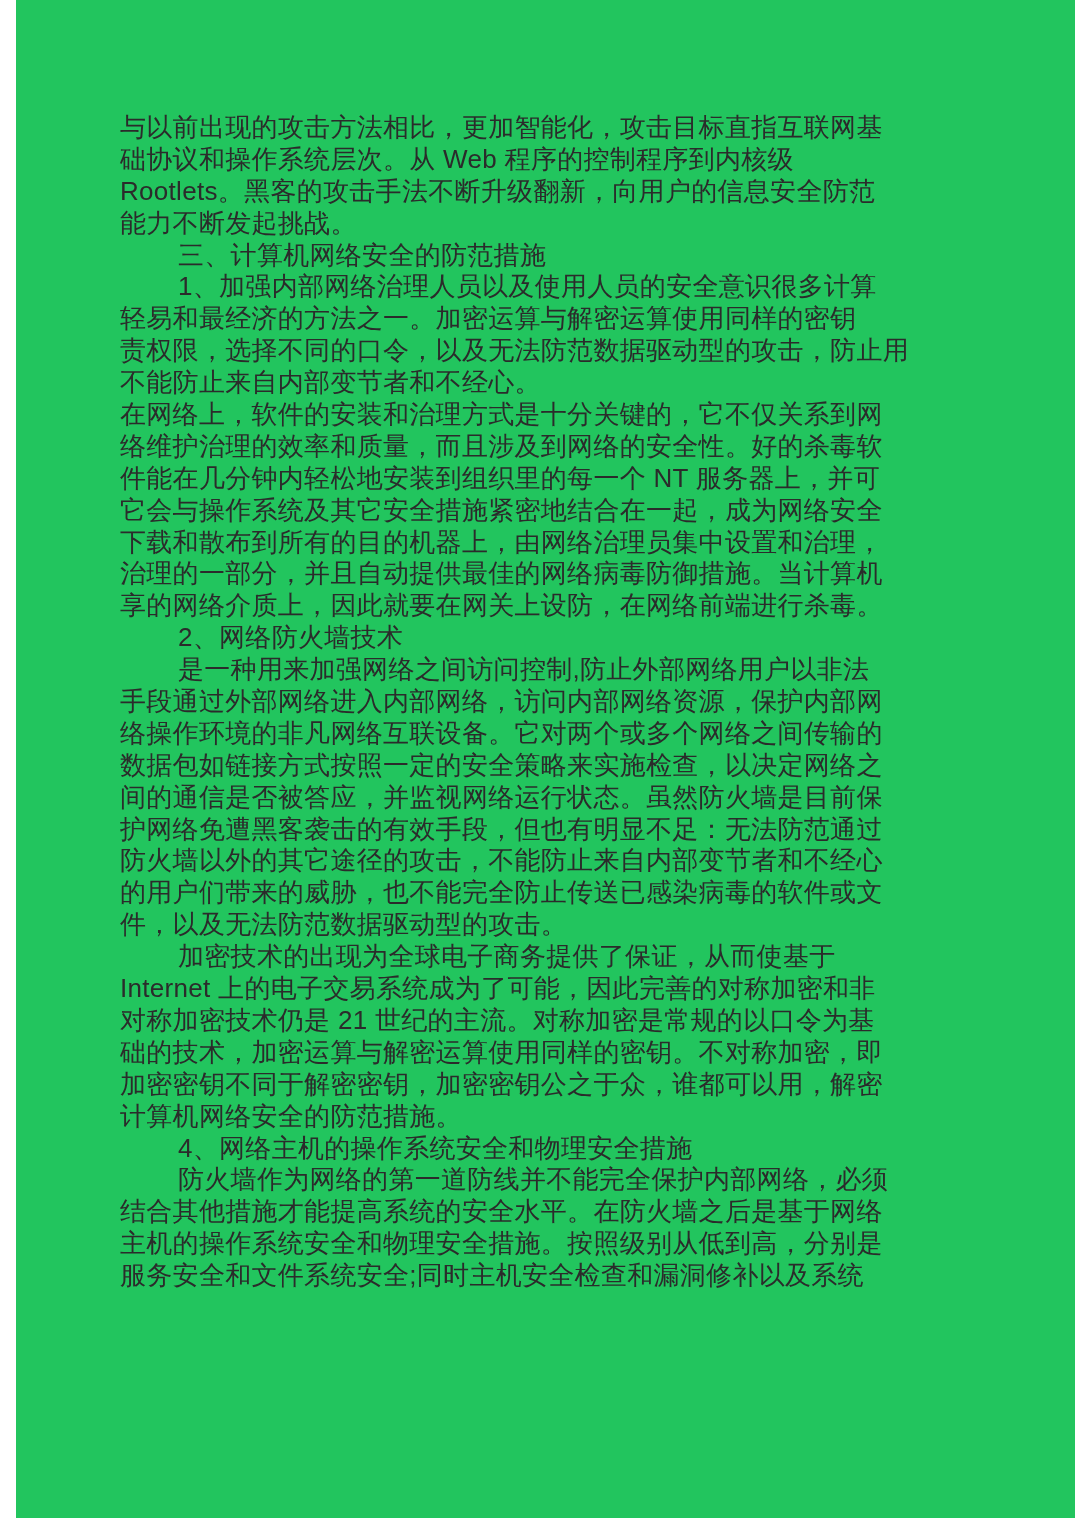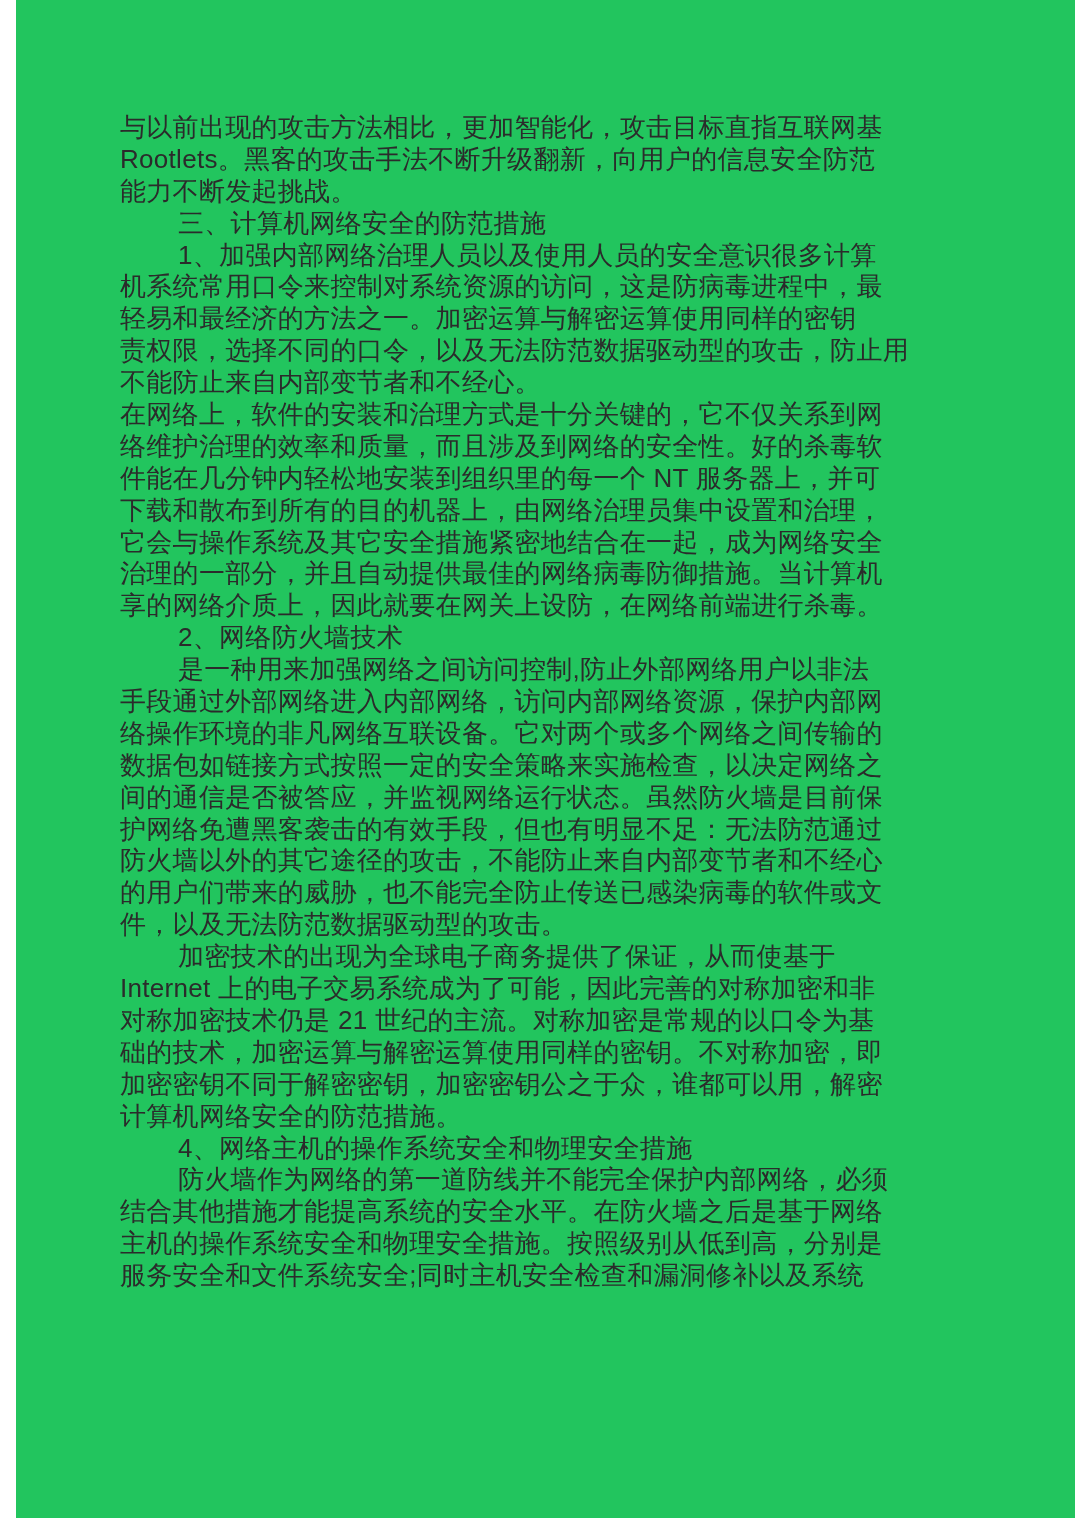--- a/index.html
+++ b/index.html
@@ -36,33 +36,33 @@
   .line.indent {
     padding-left: 58px;
   }
 </style>
 </head>
 <body>
 
 <div class="page">
   <div class="doc-body">
       <div class="line">与以前出现的攻击方法相比，更加智能化，攻击目标直指互联网基</div>
+      <div class="line">础协议和操作系统层次。从 Web 程序的控制程序到内核级</div>
       <div class="line">Rootlets。黑客的攻击手法不断升级翻新，向用户的信息安全防范</div>
       <div class="line">能力不断发起挑战。</div>
       <div class="line indent">三、计算机网络安全的防范措施</div>
       <div class="line indent">1、加强内部网络治理人员以及使用人员的安全意识很多计算</div>
-      <div class="line">机系统常用口令来控制对系统资源的访问，这是防病毒进程中，最</div>
       <div class="line">轻易和最经济的方法之一。加密运算与解密运算使用同样的密钥</div>
       <div class="line">责权限，选择不同的口令，以及无法防范数据驱动型的攻击，防止用</div>
       <div class="line">不能防止来自内部变节者和不经心。</div>
       <div class="line">在网络上，软件的安装和治理方式是十分关键的，它不仅关系到网</div>
       <div class="line">络维护治理的效率和质量，而且涉及到网络的安全性。好的杀毒软</div>
       <div class="line">件能在几分钟内轻松地安装到组织里的每一个 NT 服务器上，并可</div>
+      <div class="line">它会与操作系统及其它安全措施紧密地结合在一起，成为网络安全</div>
       <div class="line">下载和散布到所有的目的机器上，由网络治理员集中设置和治理，</div>
-      <div class="line">它会与操作系统及其它安全措施紧密地结合在一起，成为网络安全</div>
       <div class="line">治理的一部分，并且自动提供最佳的网络病毒防御措施。当计算机</div>
       <div class="line">享的网络介质上，因此就要在网关上设防，在网络前端进行杀毒。</div>
       <div class="line indent">2、网络防火墙技术</div>
       <div class="line indent">是一种用来加强网络之间访问控制,防止外部网络用户以非法</div>
       <div class="line">手段通过外部网络进入内部网络，访问内部网络资源，保护内部网</div>
       <div class="line">络操作环境的非凡网络互联设备。它对两个或多个网络之间传输的</div>
       <div class="line">数据包如链接方式按照一定的安全策略来实施检查，以决定网络之</div>
       <div class="line">间的通信是否被答应，并监视网络运行状态。虽然防火墙是目前保</div>
       <div class="line">护网络免遭黑客袭击的有效手段，但也有明显不足：无法防范通过</div>
       <div class="line">防火墙以外的其它途径的攻击，不能防止来自内部变节者和不经心</div>

